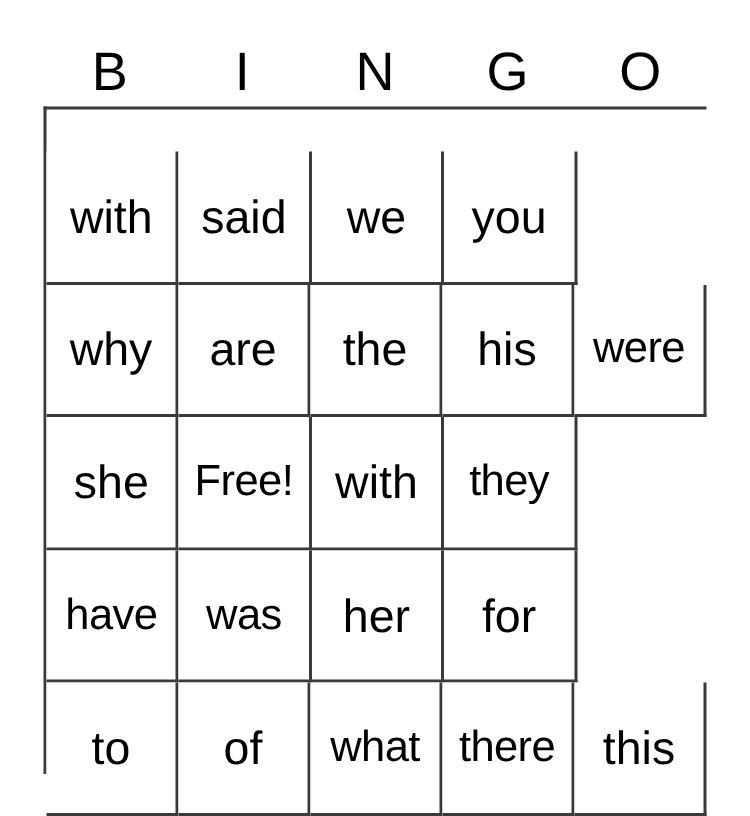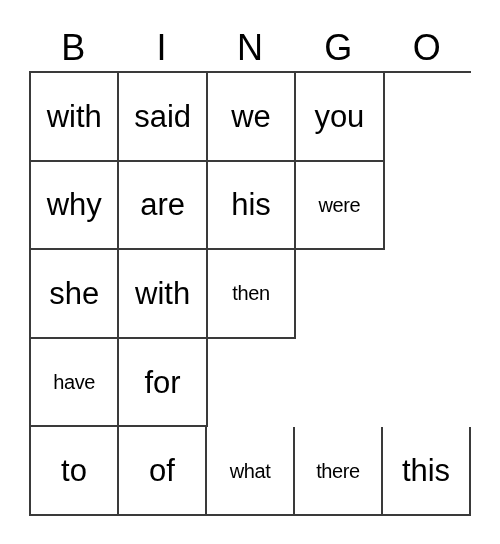--- a/index.html
+++ b/index.html
@@ -50,31 +50,32 @@
     width: 88.4px;
     height: 88.6px;
     box-sizing: border-box;
     border-right: 2px solid #3a3a3a;
     border-bottom: 2px solid #3a3a3a;
     display: flex;
     align-items: center;
     justify-content: center;
     background: #ffffff;
     overflow: hidden;
+    margin-top: 28px;
   }
   .cell-text {
     font-size: 31px;
     line-height: 1;
     color: #000000;
     white-space: nowrap;
     transform-origin: center center;
     padding: 0 2px;
   }
   .cell-text.tight {
-    font-size: 20px;
+    font-size: 29px;
     letter-spacing: -0.4px;
     padding: 0 1px;
   }
 </style>
 </head>
 <body>
 
 <div id="bingo-card">
 
   <div id="header-row">
@@ -103,42 +104,54 @@
     </div>
 
     <div class="grid-row">
       <div class="grid-cell">
           <span class="cell-text">why</span>
         </div>
       <div class="grid-cell">
           <span class="cell-text">are</span>
         </div>
       <div class="grid-cell">
+          <span class="cell-text">the</span>
+        </div>
+      <div class="grid-cell">
           <span class="cell-text">his</span>
         </div>
       <div class="grid-cell">
           <span class="cell-text tight">were</span>
         </div>
     </div>
 
     <div class="grid-row">
       <div class="grid-cell">
           <span class="cell-text">she</span>
         </div>
       <div class="grid-cell">
+          <span class="cell-text tight">Free!</span>
+        </div>
+      <div class="grid-cell">
           <span class="cell-text">with</span>
         </div>
       <div class="grid-cell">
-          <span class="cell-text tight">then</span>
+          <span class="cell-text tight">they</span>
         </div>
     </div>
 
     <div class="grid-row">
       <div class="grid-cell">
           <span class="cell-text tight">have</span>
+        </div>
+      <div class="grid-cell">
+          <span class="cell-text tight">was</span>
+        </div>
+      <div class="grid-cell">
+          <span class="cell-text">her</span>
         </div>
       <div class="grid-cell">
           <span class="cell-text">for</span>
         </div>
     </div>
 
     <div class="grid-row">
       <div class="grid-cell">
           <span class="cell-text">to</span>
         </div>

